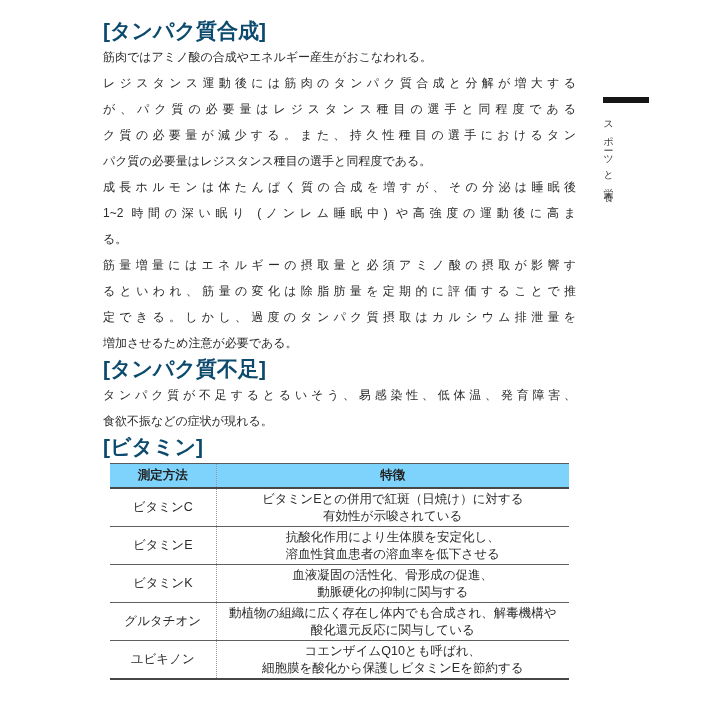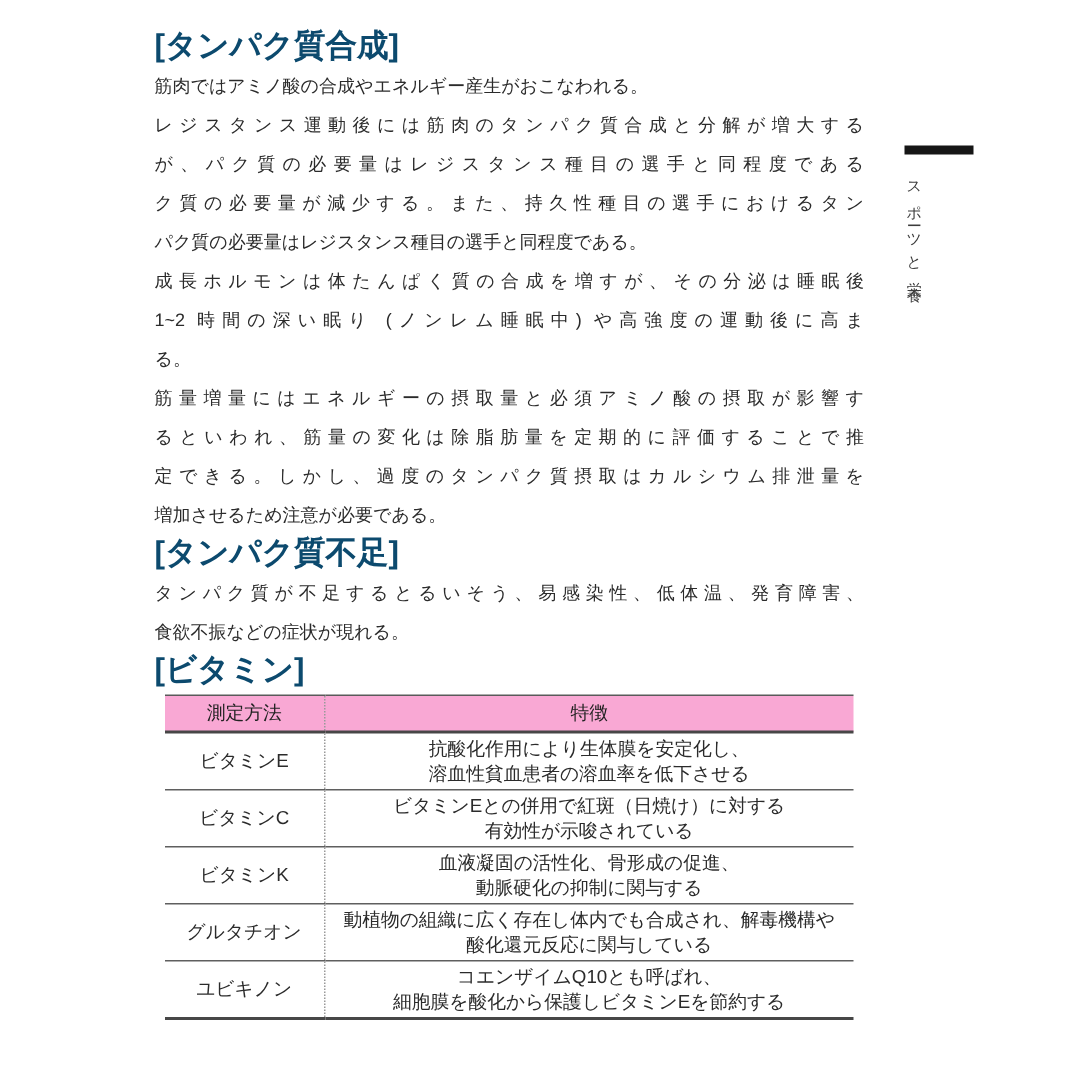--- a/index.html
+++ b/index.html
@@ -47,25 +47,25 @@
   
   table.vitamin {
     border-collapse: collapse;
     table-layout: fixed;
     width: 459px;
     margin: 3px 0 0 7px;
   }
   table.vitamin col.colm { width: 106px; }
   table.vitamin col.colf { width: 353px; }
   table.vitamin th {
-    background: #f9a8d4;
+    background: #7dd3fc;
     border-top: 1px solid #5a5a5a;
     border-bottom: 2px solid #474747;
     font-size: 12.5px;
-    font-weight: normal;
+    font-weight: bold;
     padding: 3px 0;
     text-align: center;
     color: #222222;
   }
   table.vitamin td {
     border-bottom: 1px solid #5f5f5f;
     font-size: 12.5px;
     line-height: 16.5px;
     text-align: center;
     vertical-align: middle;
@@ -134,28 +134,28 @@
           <col class="colf">
         </colgroup>
       <thead>
         <tr>
           <th class="c1">測定方法</th>
           <th class="c2">特徴</th>
         </tr>
       </thead>
       <tbody>
         <tr>
+          <td class="c1">ビタミンC</td>
+          <td class="c2 feature-cell">ビタミンEとの併用で紅斑（日焼け）に対する
+有効性が示唆されている</td>
+        </tr>
+        <tr>
           <td class="c1">ビタミンE</td>
           <td class="c2 feature-cell">抗酸化作用により生体膜を安定化し、
 溶血性貧血患者の溶血率を低下させる</td>
-        </tr>
-        <tr>
-          <td class="c1">ビタミンC</td>
-          <td class="c2 feature-cell">ビタミンEとの併用で紅斑（日焼け）に対する
-有効性が示唆されている</td>
         </tr>
         <tr>
           <td class="c1">ビタミンK</td>
           <td class="c2 feature-cell">血液凝固の活性化、骨形成の促進、
 動脈硬化の抑制に関与する</td>
         </tr>
         <tr>
           <td class="c1">グルタチオン</td>
           <td class="c2 feature-cell">動植物の組織に広く存在し体内でも合成され、解毒機構や
 酸化還元反応に関与している</td>

